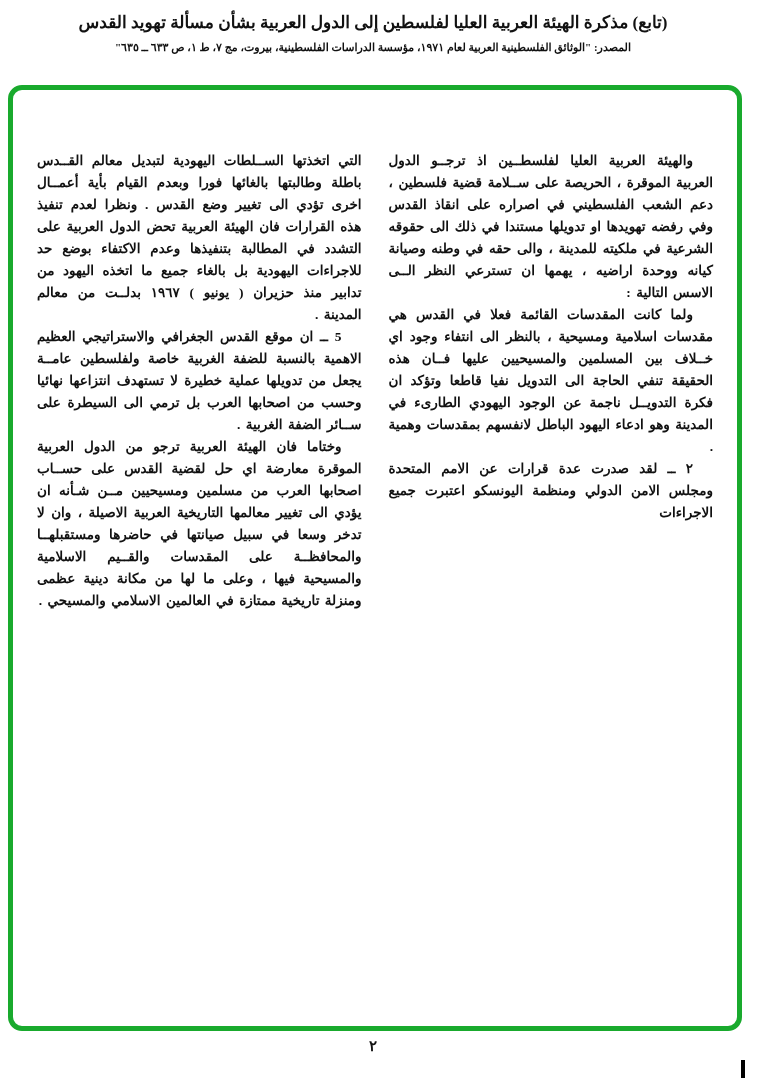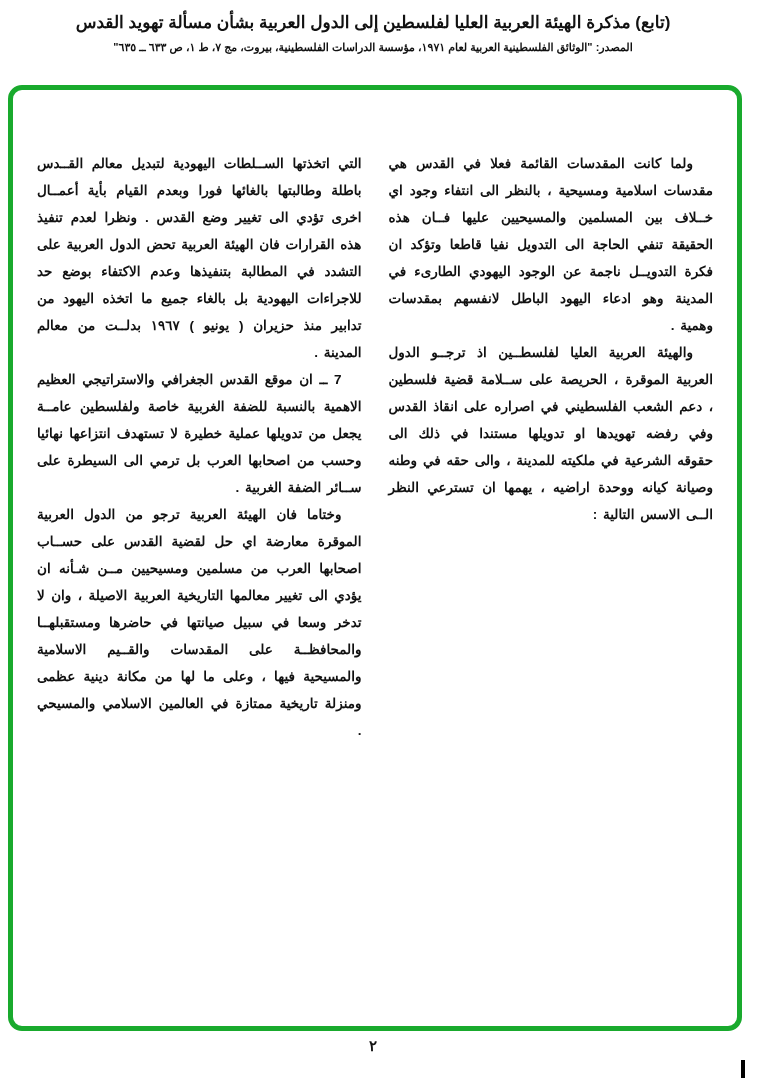--- a/index.html
+++ b/index.html
@@ -1,21 +1,21 @@
 <!DOCTYPE html>
 <html lang="ar"><head>
 <meta charset="utf-8">
 <style>
   html, body { margin:0; padding:0; background:#ffffff; }
   .sheet {
     position:relative;
     width:746px; height:1078px;
     background:#ffffff;
     overflow:hidden;
-    font-family:Liberation Sans, sans-serif;
+    font-family:Liberation Serif, serif;
     color:#111111;
   }
   .doc-header {
     position:absolute; top:12px; left:0; right:0;
     text-align:center; direction:rtl;
   }
   .doc-title {
     margin:0;
     font-size:17px; font-weight:bold;
     letter-spacing:0;
@@ -38,21 +38,21 @@
     direction:rtl;          
     gap:27px;
     padding:60px 24px 0 24px;
   }
   .col { flex:1 1 0; min-width:0; }
   .para {
     margin:0;
     direction:rtl;
     text-align:justify;
     font-size:13.5px;
-    line-height:27px;
+    line-height:22px;
     font-weight:bold;
     word-spacing:2px;
   }
   .para.indent { text-indent:20px; }
   .page-number {
     position:absolute;
     top:1037px; left:0; right:0;
     text-align:center;
     font-size:15px; font-weight:bold;
   }
@@ -70,27 +70,28 @@
 
   <header class="doc-header">
     <h1 class="doc-title">(تابع) مذكرة الهيئة العربية العليا لفلسطين إلى الدول العربية بشأن مسألة تهويد القدس</h1>
     <div class="doc-source">المصدر: "الوثائق الفلسطينية العربية لعام ١٩٧١، مؤسسة الدراسات الفلسطينية، بيروت، مج ٧، ط ١، ص ٦٣٣ ــ ٦٣٥"</div>
   </header>
 
   <div class="green-frame">
     <div class="columns">
 
       <section class="col">
+        <p class="para indent">والهيئة العربية العليا لفلسطــين اذ ترجــو الدول العربية الموقرة ، الحريصة على ســلامة قضية فلسطين ، دعم الشعب الفلسطيني في اصراره على انقاذ القدس وفي رفضه تهويدها او تدويلها مستندا في ذلك الى حقوقه الشرعية في ملكيته للمدينة ، والى حقه في وطنه وصيانة كيانه ووحدة اراضيه ، يهمها ان تسترعي النظر الــى الاسس التالية :</p>
         <p class="para indent">ولما كانت المقدسات القائمة فعلا في القدس هي مقدسات اسلامية ومسيحية ، بالنظر الى انتفاء وجود اي خــلاف بين المسلمين والمسيحيين عليها فــان هذه الحقيقة تنفي الحاجة الى التدويل نفيا قاطعا وتؤكد ان فكرة التدويــل ناجمة عن الوجود اليهودي الطارىء في المدينة وهو ادعاء اليهود الباطل لانفسهم بمقدسات وهمية .</p>
-        <p class="para indent">والهيئة العربية العليا لفلسطــين اذ ترجــو الدول العربية الموقرة ، الحريصة على ســلامة قضية فلسطين ، دعم الشعب الفلسطيني في اصراره على انقاذ القدس وفي رفضه تهويدها او تدويلها مستندا في ذلك الى حقوقه الشرعية في ملكيته للمدينة ، والى حقه في وطنه وصيانة كيانه ووحدة اراضيه ، يهمها ان تسترعي النظر الــى الاسس التالية :</p>
+        <p class="para indent">٢ ــ لقد صدرت عدة قرارات عن الامم المتحدة ومجلس الامن الدولي ومنظمة اليونسكو اعتبرت جميع الاجراءات</p>
       </section>
 
       <section class="col">
         <p class="para">التي اتخذتها الســلطات اليهودية لتبديل معالم القــدس باطلة وطالبتها بالغائها فورا وبعدم القيام بأية أعمــال اخرى تؤدي الى تغيير وضع القدس . ونظرا لعدم تنفيذ هذه القرارات فان الهيئة العربية تحض الدول العربية على التشدد في المطالبة بتنفيذها وعدم الاكتفاء بوضع حد للاجراءات اليهودية بل بالغاء جميع ما اتخذه اليهود من تدابير منذ حزيران ( يونيو ) ١٩٦٧ بدلــت من معالم المدينة .</p>
-        <p class="para indent">7 ــ ان موقع القدس الجغرافي والاستراتيجي العظيم الاهمية بالنسبة للضفة الغربية خاصة ولفلسطين عامــة يجعل من تدويلها عملية خطيرة لا تستهدف انتزاعها نهائيا وحسب من اصحابها العرب بل ترمي الى السيطرة على ســائر الضفة الغربية .</p>
+        <p class="para indent">5 ــ ان موقع القدس الجغرافي والاستراتيجي العظيم الاهمية بالنسبة للضفة الغربية خاصة ولفلسطين عامــة يجعل من تدويلها عملية خطيرة لا تستهدف انتزاعها نهائيا وحسب من اصحابها العرب بل ترمي الى السيطرة على ســائر الضفة الغربية .</p>
         <p class="para indent">وختاما فان الهيئة العربية ترجو من الدول العربية الموقرة معارضة اي حل لقضية القدس على حســاب اصحابها العرب من مسلمين ومسيحيين مــن شـأنه ان يؤدي الى تغيير معالمها التاريخية العربية الاصيلة ، وان لا تدخر وسعا في سبيل صيانتها في حاضرها ومستقبلهــا والمحافظــة على المقدسات والقــيم الاسلامية والمسيحية فيها ، وعلى ما لها من مكانة دينية عظمى ومنزلة تاريخية ممتازة في العالمين الاسلامي والمسيحي .</p>
       </section>
 
     </div>
   </div>
 
   <div class="page-number">٢</div>
 
   <div class="scan-artifact"></div>
 

